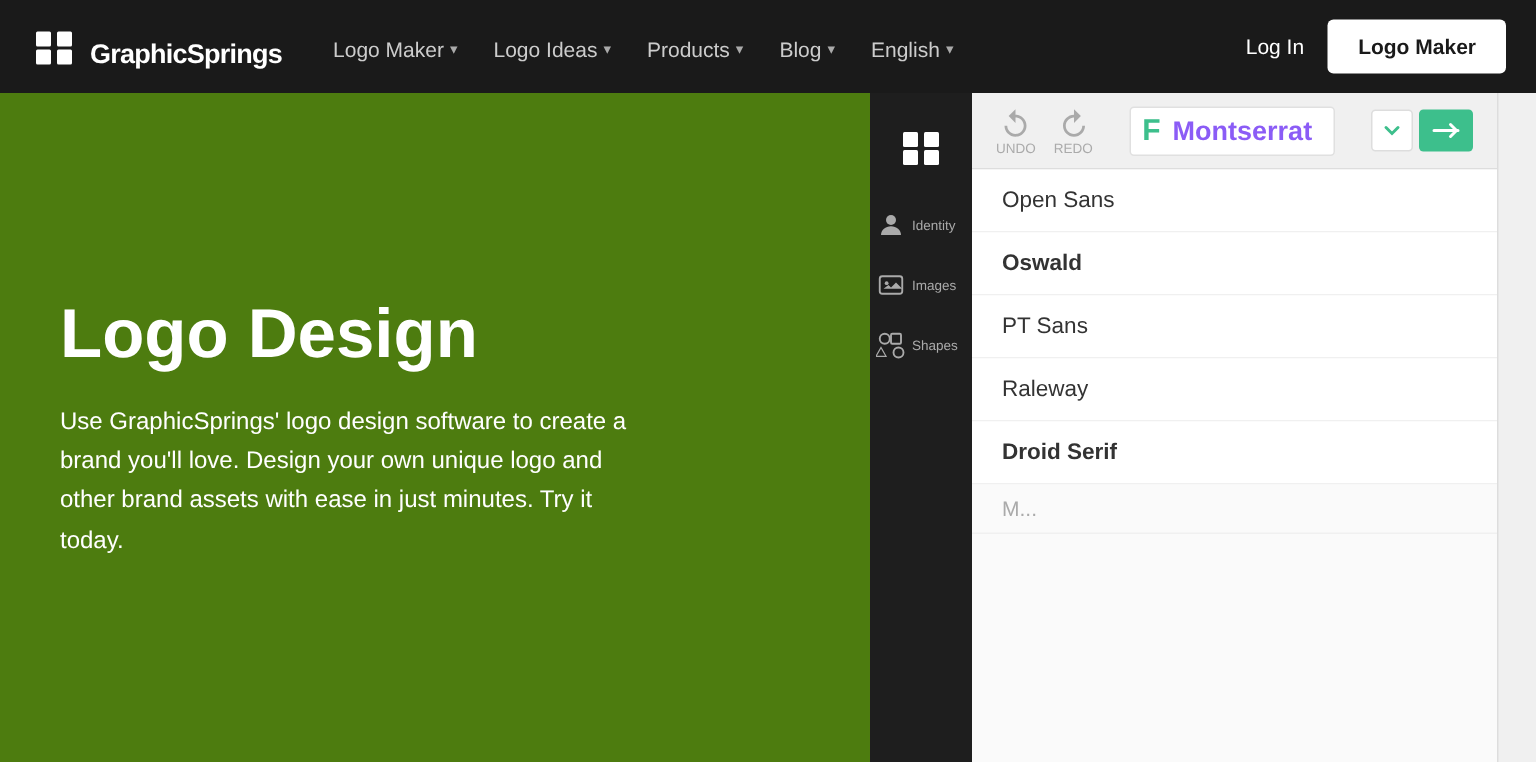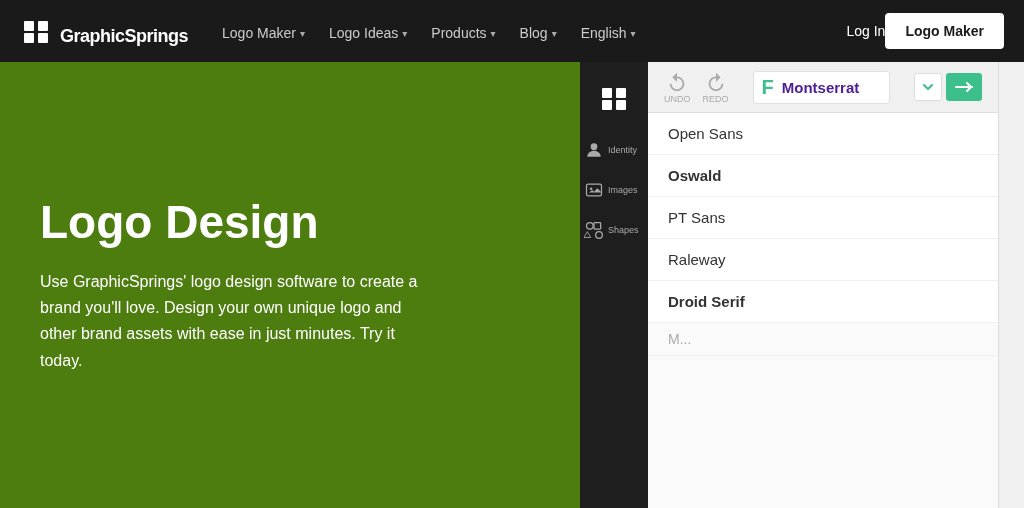--- a/index.html
+++ b/index.html
@@ -54,20 +54,21 @@
       gap: 4px;
       white-space: nowrap;
     }
     .nav-chevron {
       font-size: 10px;
       color: #aaaaaa;
     }
     .navbar-right {
       display: flex;
       align-items: center;
+      gap: 16px;
     }
     .login-btn {
       color: #ffffff;
       font-size: 14px;
       cursor: pointer;
       background: none;
       border: none;
     }
     .logo-maker-btn {
       background: #ffffff;
@@ -204,23 +205,23 @@
       border-radius: 3px;
       border: 1px solid #e0e0e0;
     }
     .font-f-icon {
       color: #3dbf8c;
       font-size: 20px;
       font-weight: 700;
       margin-right: 8px;
     }
     .font-selected-name {
-      font-size: 15px;
+      font-size: 18px;
       font-weight: 600;
-      color: #4c1d95;
+      color: #8b5cf6;
       flex: 1;
     }
     .panel-controls {
       display: flex;
       gap: 4px;
       align-items: center;
     }
     .chevron-down-btn {
       width: 28px;
       height: 28px;

